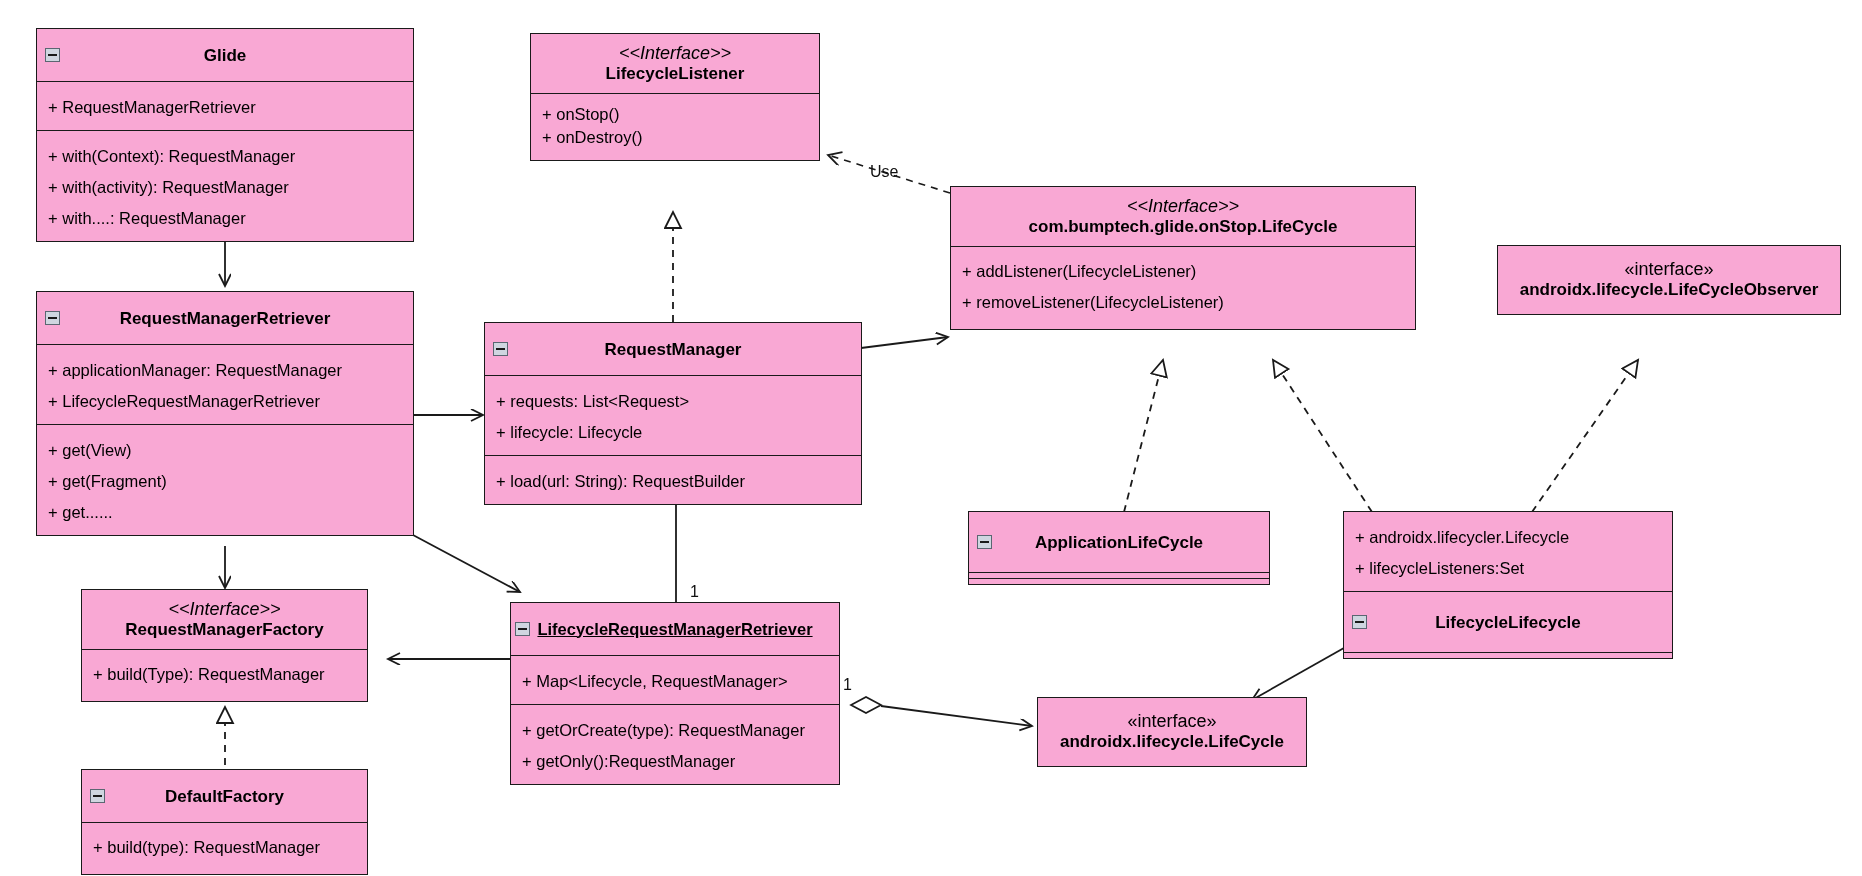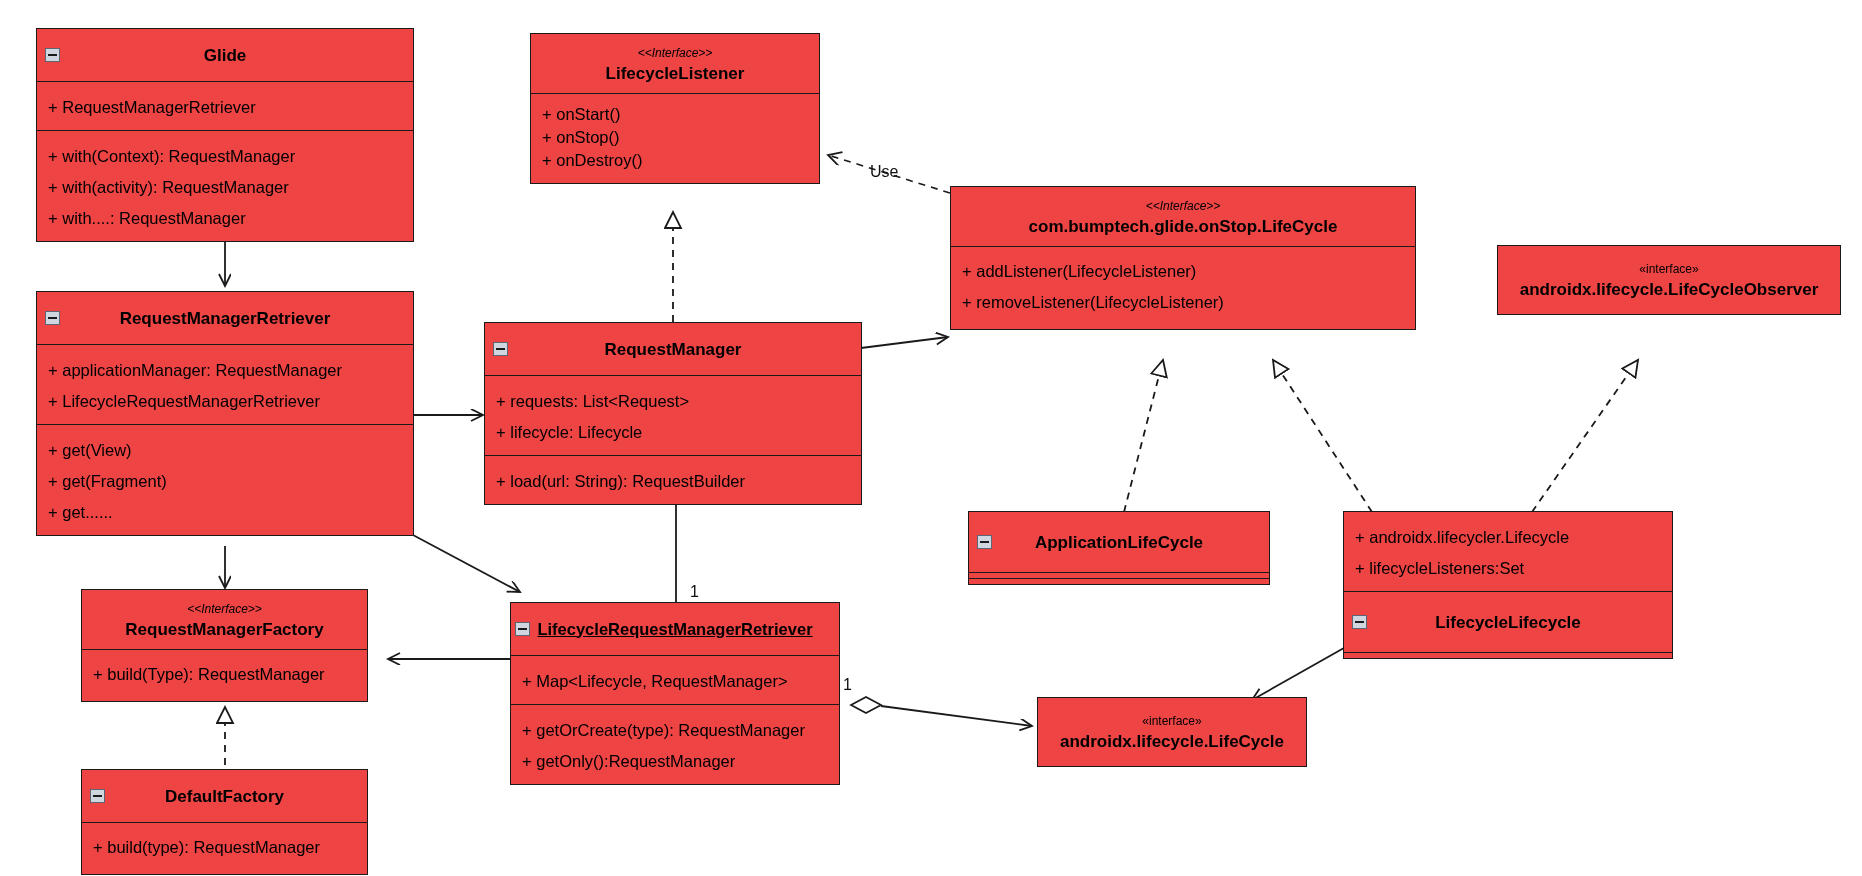--- a/index.html
+++ b/index.html
@@ -1,27 +1,27 @@
 <!DOCTYPE html>
 <html><head>
 <meta charset="utf-8">
 <style>
   html,body{margin:0;padding:0;background:#ffffff;}
   body{width:1862px;height:876px;position:relative;overflow:hidden;
        font-family:"Liberation Sans","DejaVu Sans",sans-serif;color:#000;}
   #canvas{position:absolute;left:0;top:0;width:1862px;height:876px;}
   #edges{position:absolute;left:0;top:0;width:1862px;height:876px;pointer-events:none;}
 
-  .uml{position:absolute;background:#ef4444;border:1.6px solid #1a1a1a;box-sizing:border-box;}
+  .uml{position:absolute;background:#f9a8d4;border:1.6px solid #1a1a1a;box-sizing:border-box;}
   .uml .sec{border-top:1.6px solid #1a1a1a;}
   .uml .sec:first-child{border-top:none;}
 
   
   .hdr{position:relative;padding:9px 10px 9px 10px;text-align:center;}
-  .hdr .stereo{font-style:italic;font-size:12px;line-height:20px;}
+  .hdr .stereo{font-style:italic;font-size:18px;line-height:20px;}
   .hdr .stereo.guil{font-style:normal;}
   .hdr .name{font-weight:bold;font-size:17px;line-height:21px;white-space:nowrap;}
 
   
   .minus{position:absolute;left:8px;top:50%;transform:translateY(-50%);
          width:15px;height:14px;background:#cfd6e0;border:1.3px solid #5b6672;box-sizing:border-box;}
   .minus::after{content:"";position:absolute;left:2px;right:2px;top:50%;
          margin-top:-1px;height:2px;background:#1a1a1a;}
   .hdr.with-minus{min-height:34px;display:flex;align-items:center;justify-content:center;}
 
@@ -130,21 +130,20 @@
       <div class="row">+ with....: RequestManager</div>
     </div>
   </div>
 
   <div class="uml" style="left:530px;top:33px;width:290px;">
     <div class="sec hdr">
       <div class="stereo">&lt;&lt;Interface&gt;&gt;</div>
       <div class="name">LifecycleListener</div>
     </div>
     <div class="sec rows tight" style="padding:9px 0 11px 0;">
-      <div class="row">+ onStart()</div>
       <div class="row">+ onStop()</div>
       <div class="row">+ onDestroy()</div>
     </div>
   </div>
 
   <div class="uml" style="left:950px;top:186px;width:466px;">
     <div class="sec hdr">
       <div class="stereo">&lt;&lt;Interface&gt;&gt;</div>
       <div class="name">com.bumptech.glide.onStop.LifeCycle</div>
     </div>

